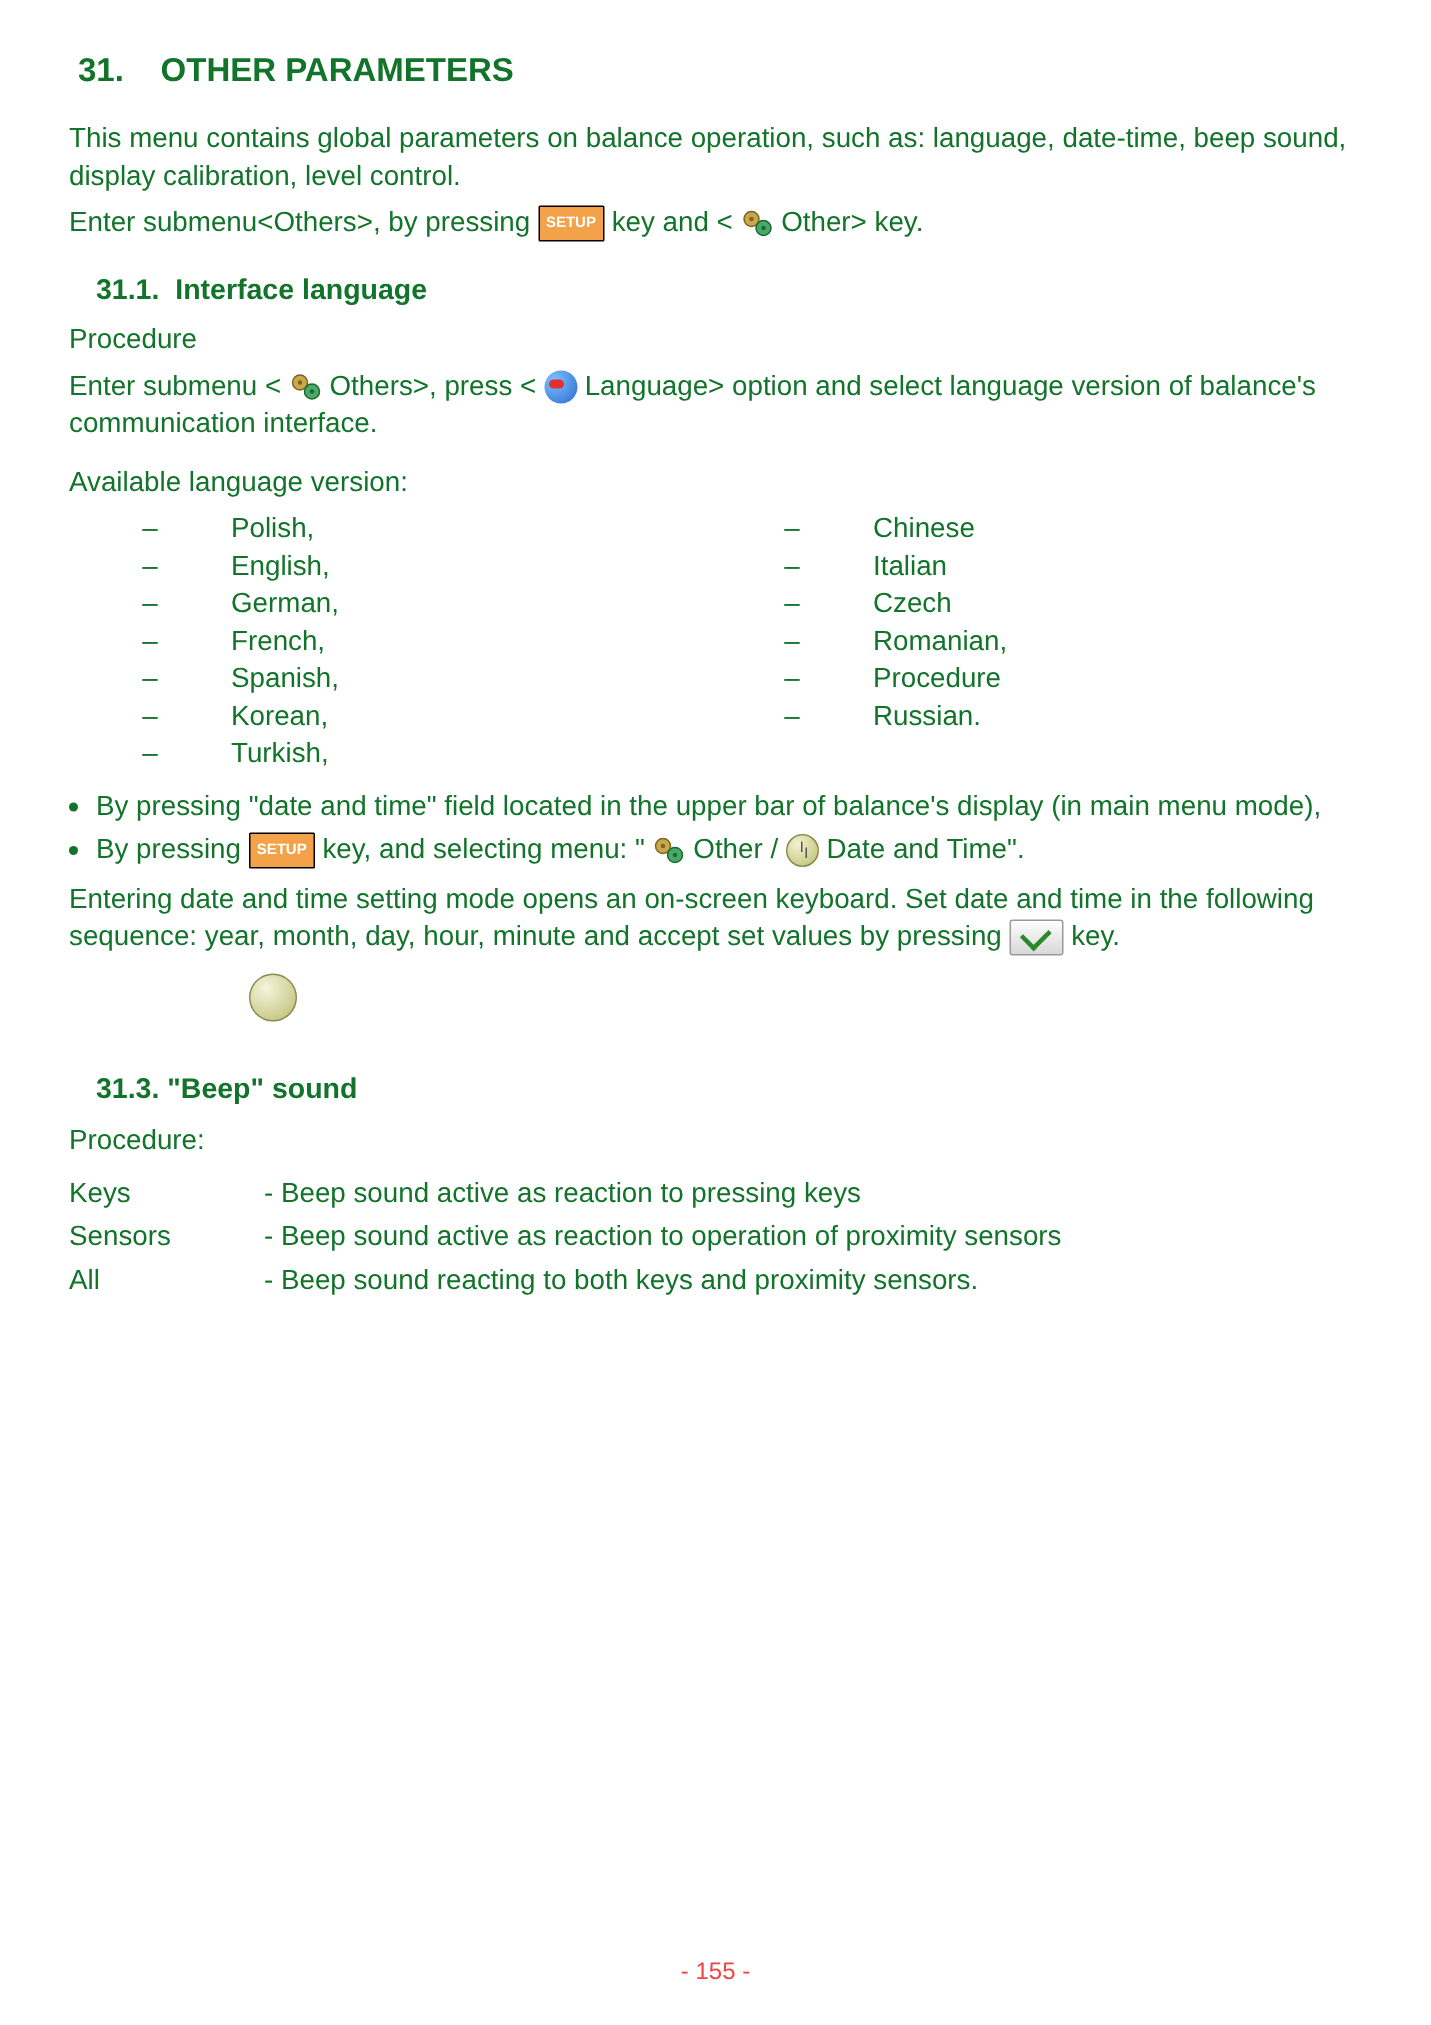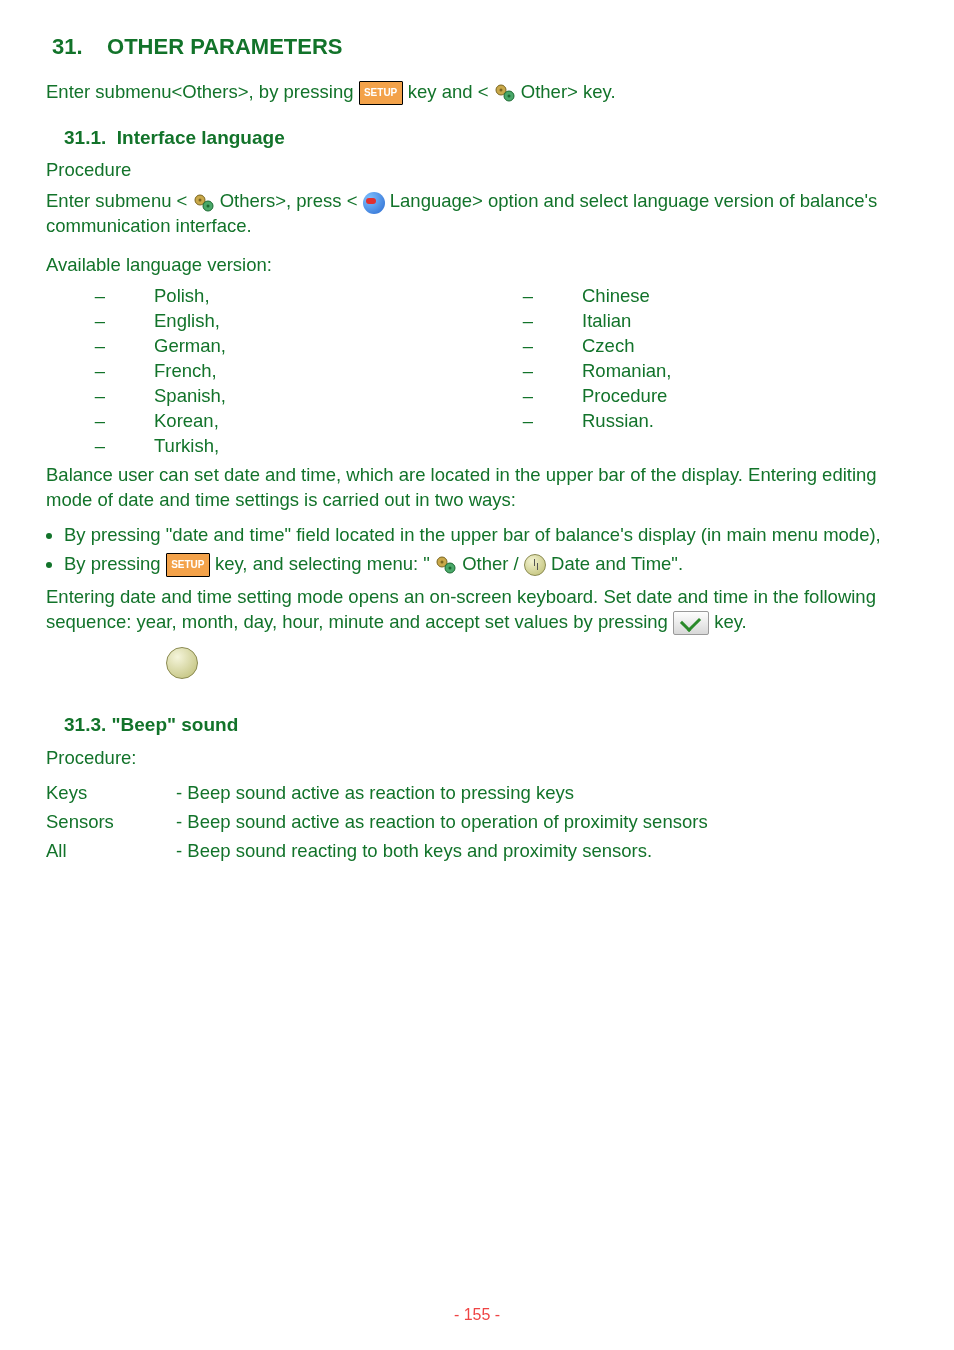--- a/index.html
+++ b/index.html
@@ -124,20 +124,21 @@
 <body>
 
 <div class="page">
 
   <h1 class="sec-title">
     <span>31.</span>
     &nbsp;&nbsp;
     <span>OTHER PARAMETERS</span>
   </h1>
 
+  <p>This menu contains global parameters on balance operation, such as: language, date-time, beep sound, display calibration, level control.</p>
   <p>
     <span class="inline">Enter submenu&lt;Others&gt;, by pressing </span>
     <span class="iconbox">SETUP</span>
     <span class="inline"> key and &lt;</span>
     <span class="gears-icon">
       <svg width="22" height="20" viewBox="0 0 22 20">
         <circle cx="7" cy="7" r="5" fill="#c9a84a" stroke="#7a6620"></circle>
         <circle cx="7" cy="7" r="1.5" fill="#7a6620"></circle>
         <circle cx="15" cy="13" r="5" fill="#4aa86a" stroke="#1a6a30"></circle>
         <circle cx="15" cy="13" r="1.5" fill="#1a6a30"></circle>
@@ -223,21 +224,20 @@
         </div>
       <div class="lang-item">
           <span class="dash">–</span>
           <span>Russian.</span>
         </div>
     </div>
   </div>
 
   
 
-  <p>Balance user can set date and time, which are located in the upper bar of the display. Entering editing mode of date and time settings is carried out in two ways:</p>
 
   <ul class="bullets">
     <li>By pressing "date and time" field located in the upper bar of balance's display (in main menu mode),</li>
     <li>
       <span class="inline">By pressing </span>
       <span class="iconbox">SETUP</span>
       <span class="inline"> key, and selecting menu: "</span>
       <span class="gears-icon">
         <svg width="22" height="20" viewBox="0 0 22 20">
           <circle cx="7" cy="7" r="5" fill="#c9a84a" stroke="#7a6620"></circle>

